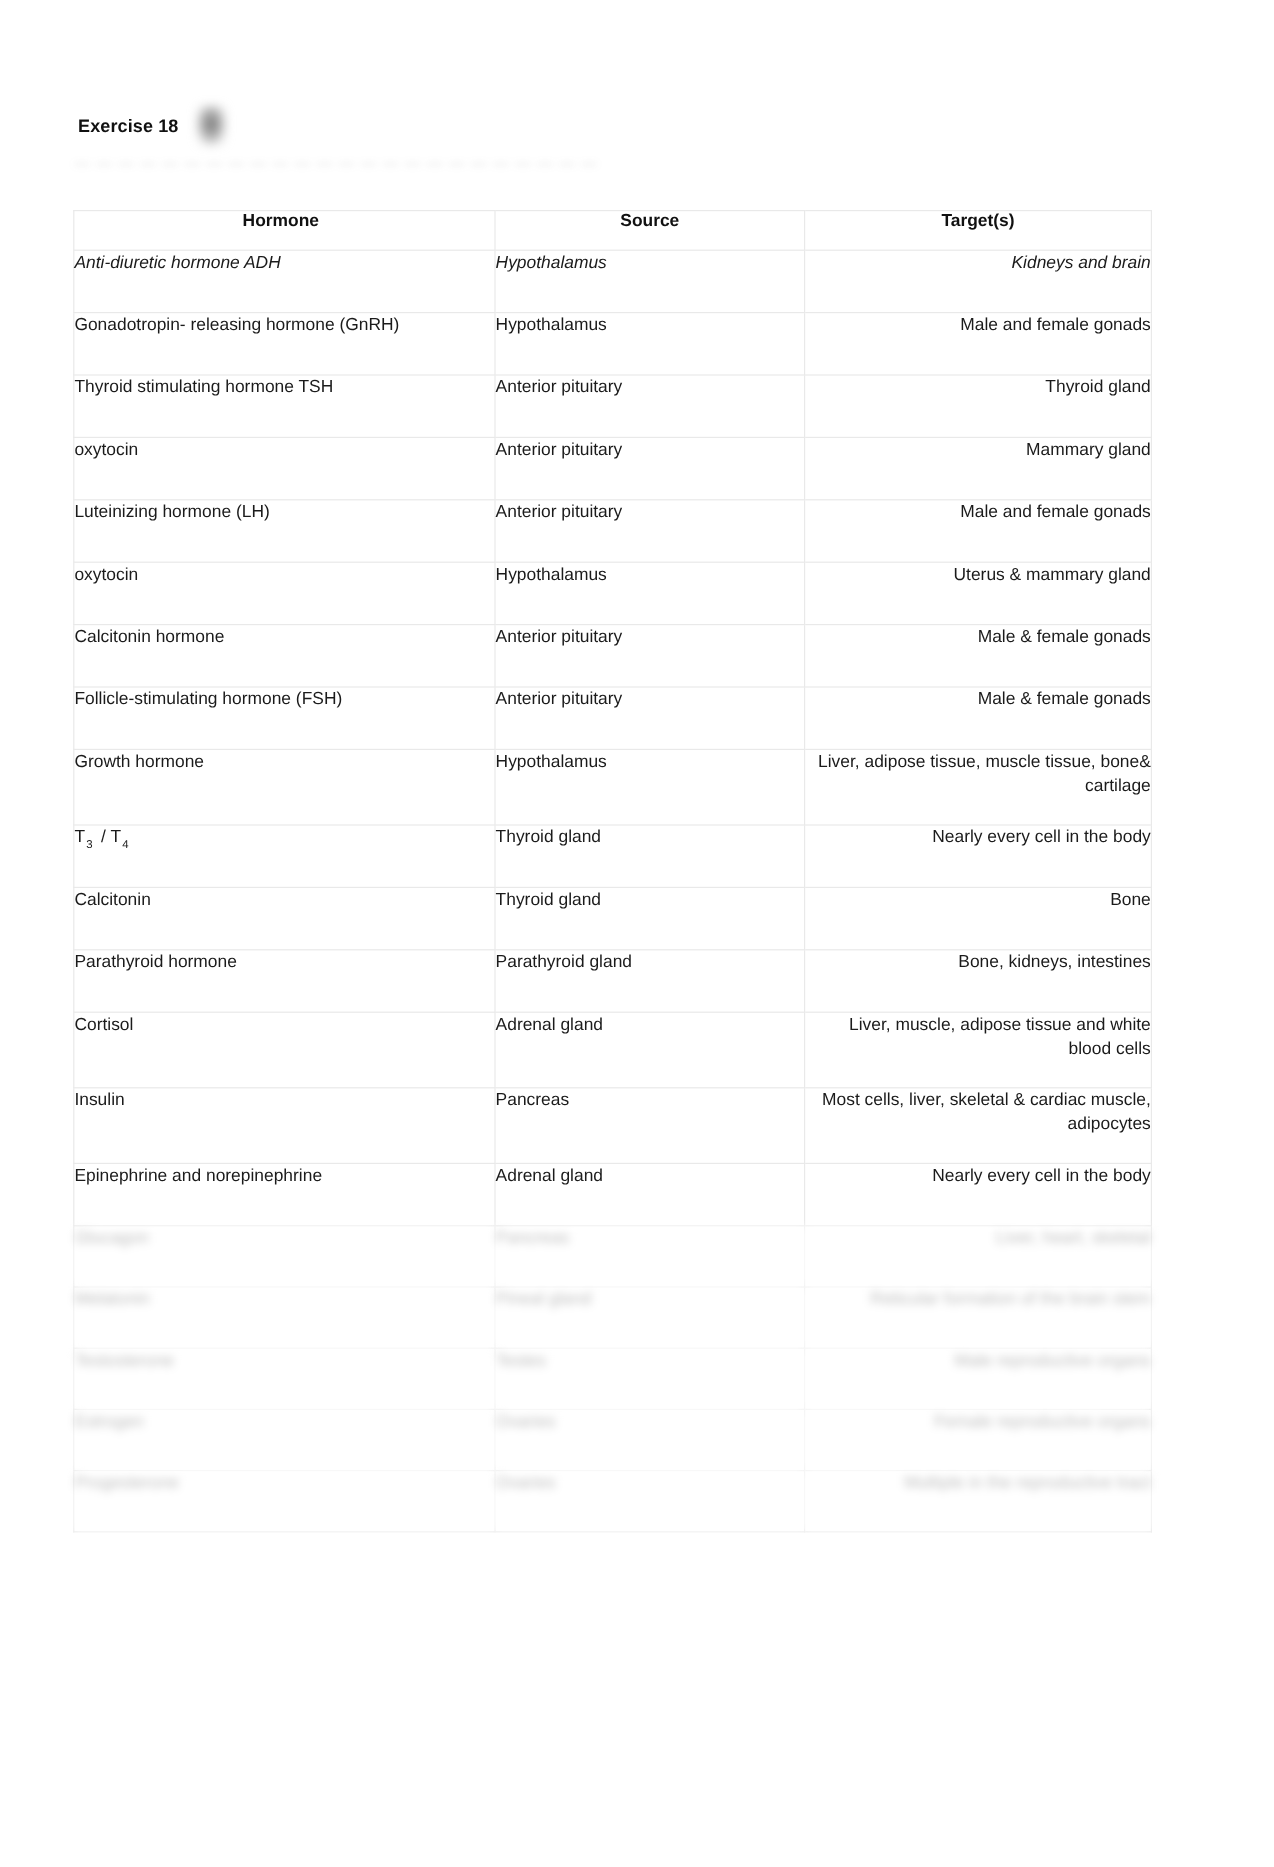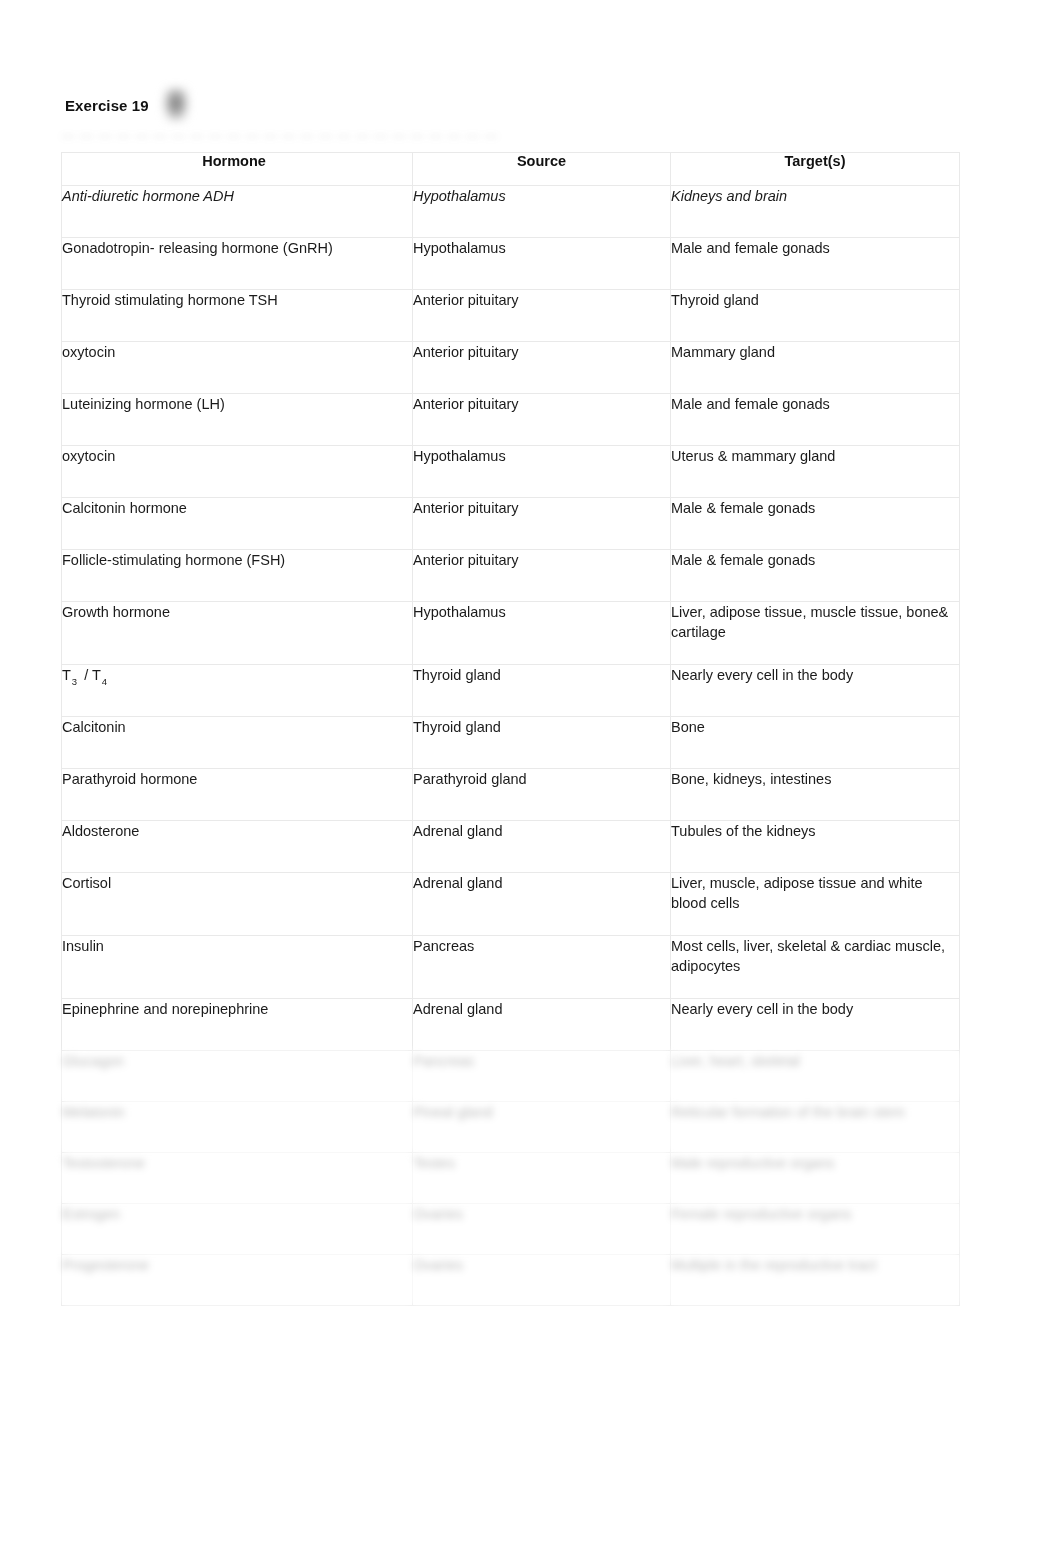--- a/index.html
+++ b/index.html
@@ -57,21 +57,21 @@
     filter: blur(3.2px);
     white-space: nowrap;
     overflow: hidden;
     letter-spacing: 1.2px;
   }
 
   
   .table-wrap {
     position: absolute;
     left: 61px;
-    top: 152px;
+    top: 175px;
     width: 898px;
   }
   table.hormone-table {
     width: 898px;
     border-collapse: collapse;
     table-layout: fixed;
     background: #fff;
   }
   table.hormone-table,
   table.hormone-table td,
@@ -109,20 +109,21 @@
   }
   .cell-hormone {
     padding: 11px 10px 0 9px;
     margin-left: 33px;
   }
   .cell-source {
     padding: 5px 10px 0 8px;
   }
   .cell-target {
     padding: 5px 8px 0 8px;
+    text-align: right;
   }
   tr.body-row { height: 52px; }
   tr.body-row.tall { height: 63px; }
 
   .italic { font-style: italic; }
 
   sub {
     font-size: 9.5px;
     vertical-align: baseline;
     position: relative;
@@ -135,21 +136,21 @@
     filter: blur(3.6px);
     color: rgba(95,95,95,.42);
     user-select: none;
   }
   tr.blurred-row { height: 51px; }
 </style>
 </head>
 <body>
 
 <div class="page-header">
-  <span class="exercise-title">Exercise 19</span>
+  <span class="exercise-title">Exercise 18</span>
   <span class="redacted-mark"></span>
 </div>
 
 <div class="obscured-line">—  —  —  —  —  —  —  —  —  —  —  —  —  —  —  —  —  —  —  —  —  —  —  —</div>
 
 <div class="table-wrap">
   <table class="hormone-table">
     <colgroup>
       <col class="c-hormone">
       <col class="c-source">
@@ -216,25 +217,20 @@
         <tr class="body-row">
           <td class="row-cell cell-hormone">Calcitonin</td>
           <td class="row-cell cell-source">Thyroid gland</td>
           <td class="row-cell cell-target">Bone</td>
         </tr>
         <tr class="body-row">
           <td class="row-cell cell-hormone">Parathyroid  hormone</td>
           <td class="row-cell cell-source">Parathyroid gland</td>
           <td class="row-cell cell-target">Bone, kidneys, intestines</td>
         </tr>
-        <tr class="body-row">
-          <td class="row-cell cell-hormone">Aldosterone</td>
-          <td class="row-cell cell-source">Adrenal gland</td>
-          <td class="row-cell cell-target">Tubules of the kidneys</td>
-        </tr>
         <tr class="body-row tall">
           <td class="row-cell cell-hormone">Cortisol</td>
           <td class="row-cell cell-source">Adrenal gland</td>
           <td class="row-cell cell-target">Liver, muscle, adipose tissue and white blood cells</td>
         </tr>
         <tr class="body-row tall">
           <td class="row-cell cell-hormone">Insulin</td>
           <td class="row-cell cell-source">Pancreas</td>
           <td class="row-cell cell-target">Most cells, liver, skeletal &amp; cardiac muscle, adipocytes</td>
         </tr>

